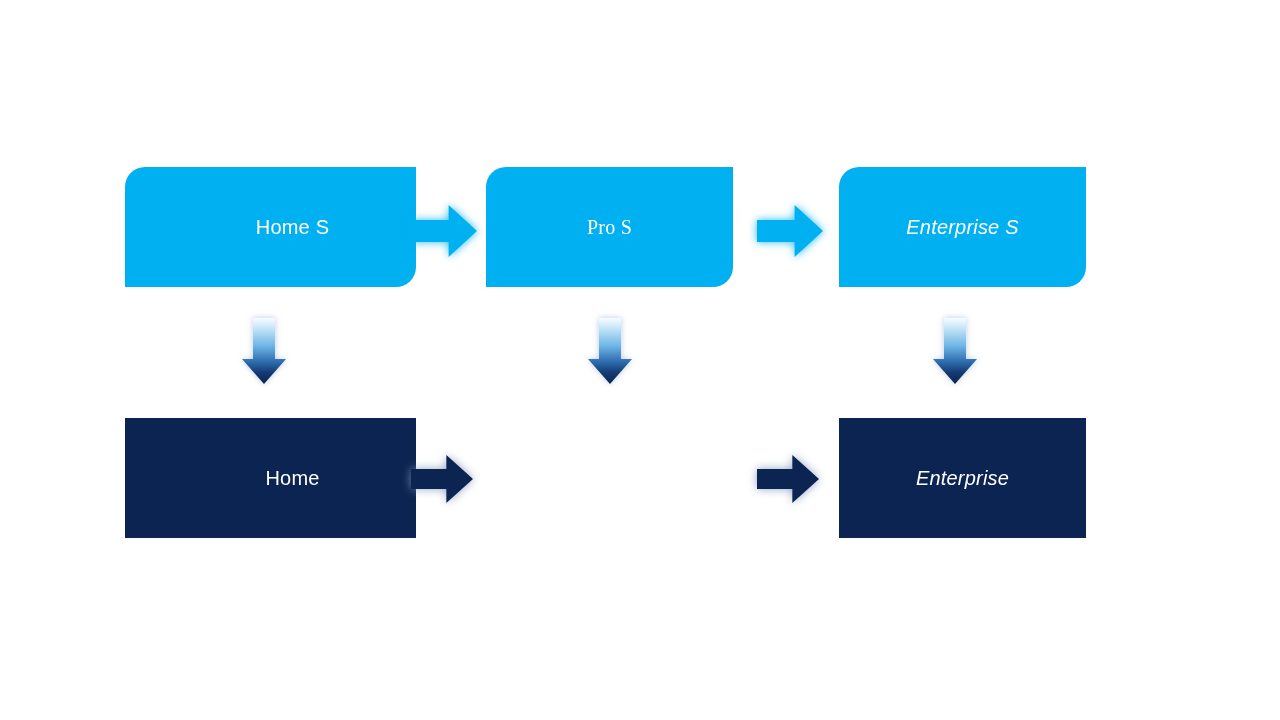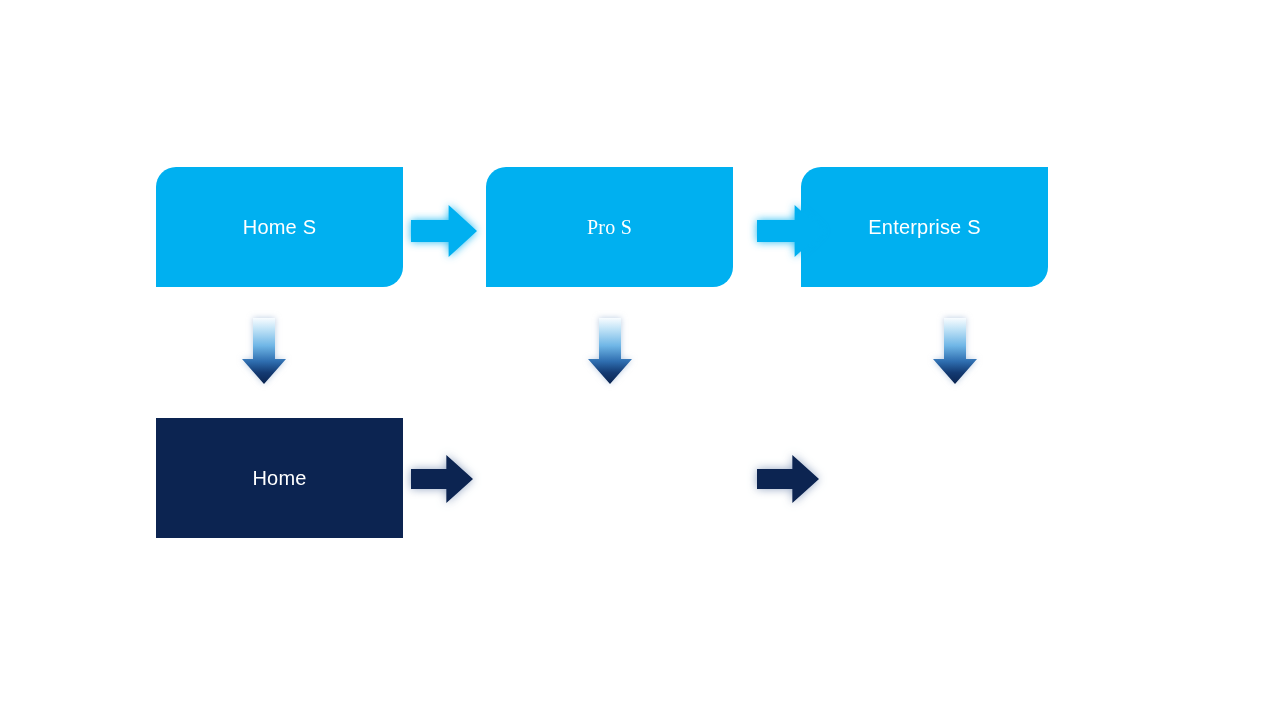--- a/index.html
+++ b/index.html
@@ -33,23 +33,23 @@
     white-space: nowrap;
   }
   .box.top-style {
     background: #00B0F0;
     border-radius: 20px 0 20px 0;
   }
   .box.bottom-style {
     background: #0C2451;
     border-radius: 0;
   }
-  .col1 { left: 156px; }
+  .col1 { left: 125px; padding-left: 44px; }
   .col2 { left: 486px; font-family: Liberation Serif, serif; }
-  .col3 { left: 801px; }
+  .col3 { left: 839px; font-style: italic; }
   .row-top { top: 167px; }
   .row-bottom { top: 418px; }
 
   
   .harrow {
     position: absolute;
   }
   .harrow .shape {
     width: 100%;
     height: 100%;
@@ -124,20 +124,23 @@
   <div class="varrow vcol2">
     <div class="shape"></div>
   </div>
   <div class="varrow vcol3">
     <div class="shape"></div>
   </div>
 
   <div class="box bottom-style col1 row-bottom">
     <span class="label">Home</span>
   </div>
+  <div class="box bottom-style col3 row-bottom">
+    <span class="label">Enterprise</span>
+  </div>
 
   <div class="harrow bottom-arrow hgap1">
     <div class="shape"></div>
   </div>
   <div class="harrow bottom-arrow hgap2">
     <div class="shape"></div>
   </div>
 
 </div>
 

